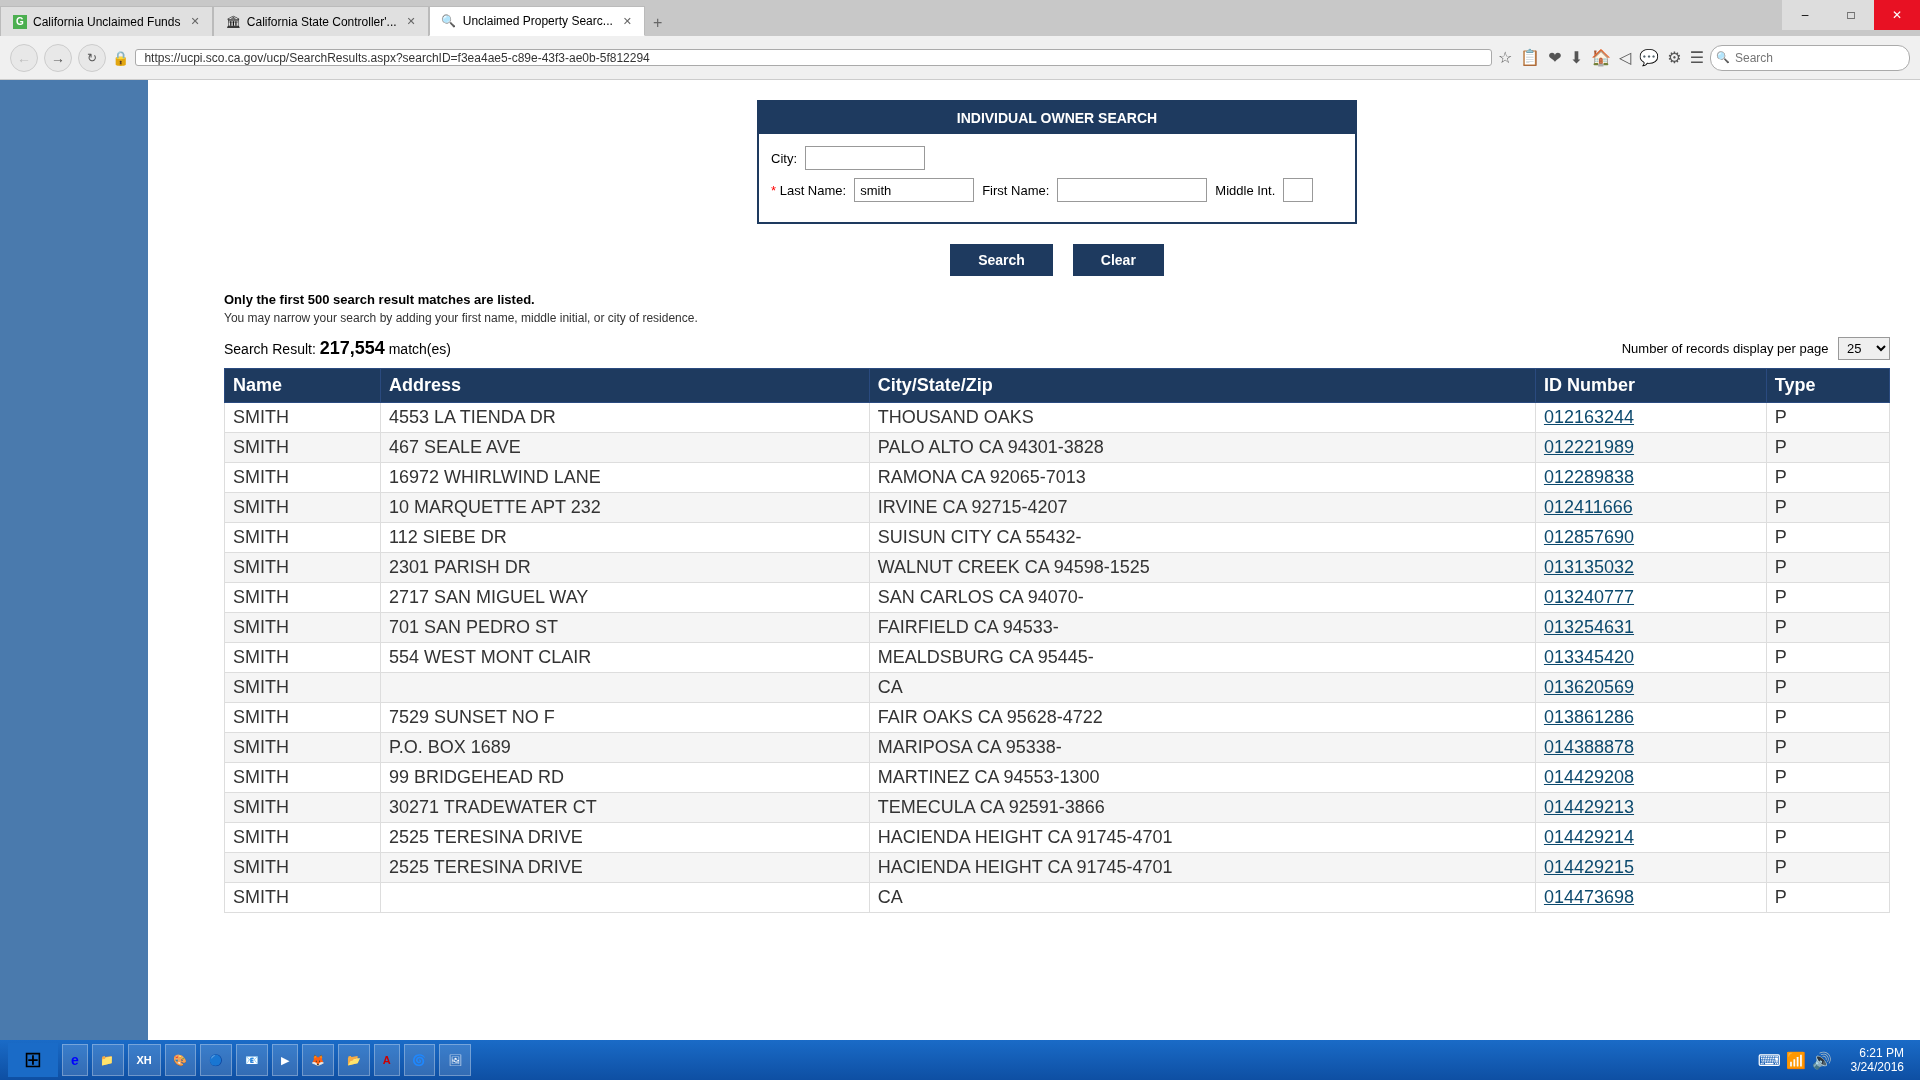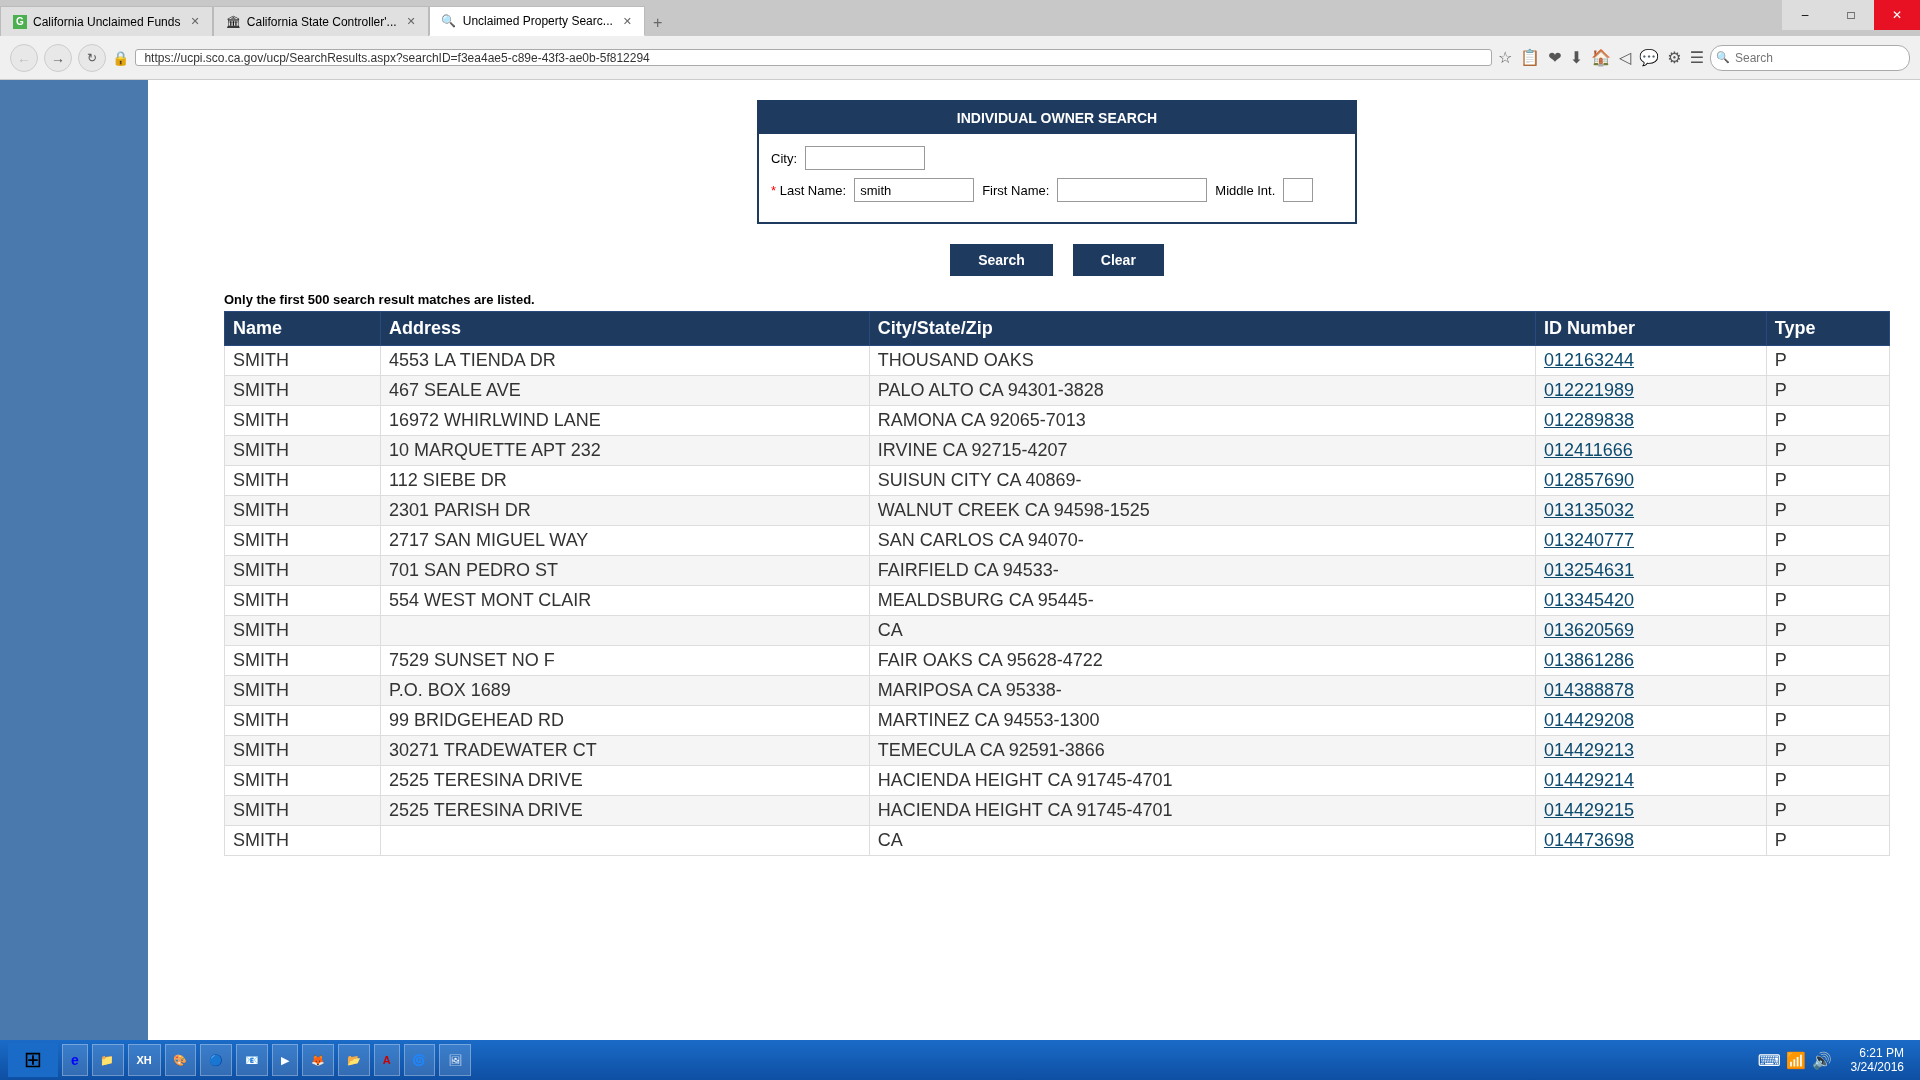--- a/index.html
+++ b/index.html
@@ -391,21 +391,38 @@
     </div>
 
     <div class="button-row">
       <button class="btn-search">Search</button>
       <button class="btn-clear">Clear</button>
     </div>
 
     <div class="info-text">
       <strong>Only the first 500 search result matches are listed.</strong>
     </div>
-
+    <div class="info-sub">You may narrow your search by adding your first name, middle initial, or city of residence.</div>
+
+    <div class="results-header">
+      <div class="result-count">
+        <span>Search Result:</span>
+        <span class="count">217,554</span>
+        <span>match(es)</span>
+      </div>
+      <div>
+        <span class="per-page-label">Number of records display per page</span>
+        <select class="per-page-select">
+          <option>25</option>
+          <option>10</option>
+          <option>50</option>
+          <option>100</option>
+        </select>
+      </div>
+    </div>
 
     <table class="results-table">
       <thead>
         <tr>
           <th>Name</th>
           <th>Address</th>
           <th>City/State/Zip</th>
           <th>ID Number</th>
           <th>Type</th>
         </tr>
@@ -435,21 +452,21 @@
           <tr>
       <td>SMITH</td>
       <td>10 MARQUETTE APT 232</td>
       <td>IRVINE CA 92715-4207</td>
       <td><a class="id-link" href="#">012411666</a></td>
       <td>P</td>
     </tr>
           <tr>
       <td>SMITH</td>
       <td>112 SIEBE DR</td>
-      <td>SUISUN CITY CA 40869-</td>
+      <td>SUISUN CITY CA 55432-</td>
       <td><a class="id-link" href="#">012857690</a></td>
       <td>P</td>
     </tr>
           <tr>
       <td>SMITH</td>
       <td>2301 PARISH DR</td>
       <td>WALNUT CREEK CA 94598-1525</td>
       <td><a class="id-link" href="#">013135032</a></td>
       <td>P</td>
     </tr>

